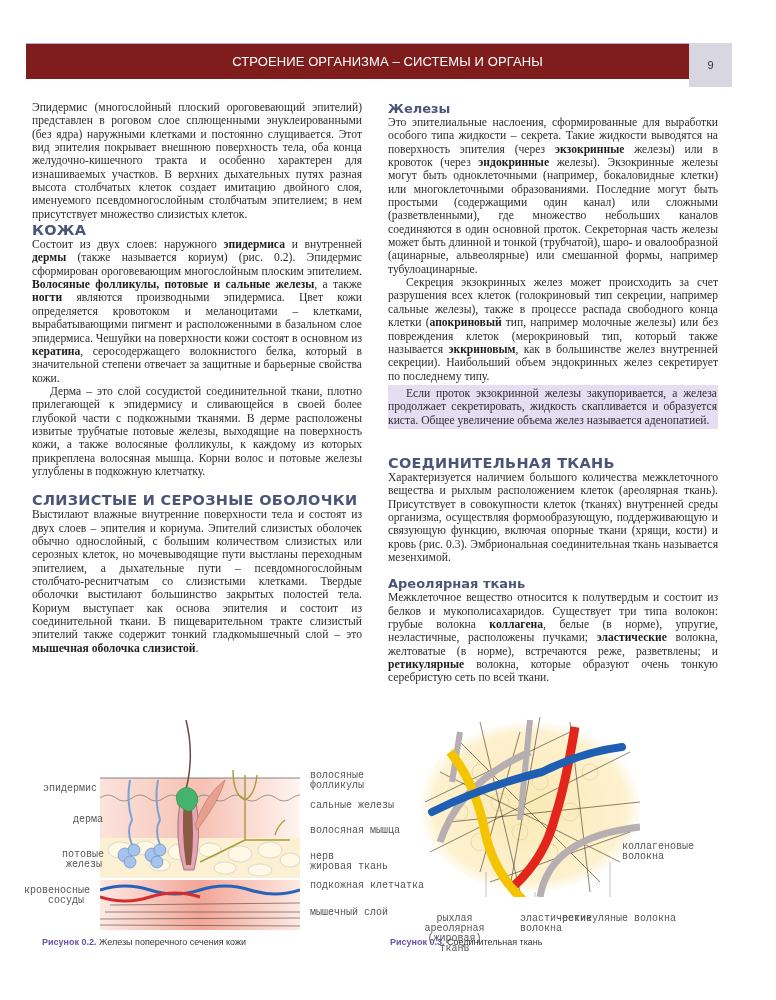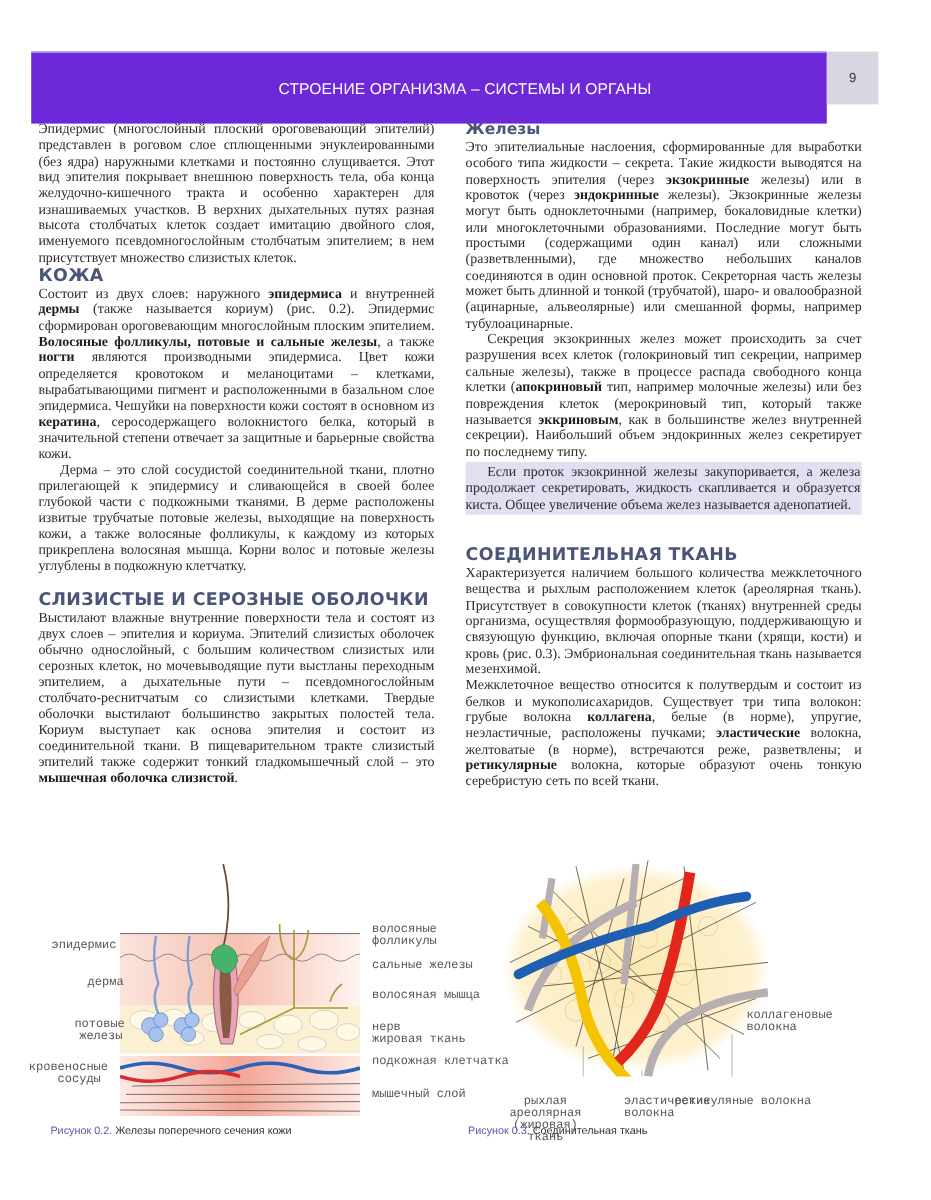--- a/index.html
+++ b/index.html
@@ -1,21 +1,21 @@
 <!DOCTYPE html>
 <html><head>
 <meta charset="utf-8">
 <style>
   * { box-sizing: border-box; margin: 0; padding: 0; }
   html, body { width: 776px; height: 1000px; background: #ffffff; overflow: hidden; }
   body { position: relative; font-family: "Liberation Serif", "DejaVu Serif", serif; color: #2b2b2b; }
 
   .header-bar {
-    position: absolute; left: 26px; top: 43px; width: 663px; height: 60px;
-    background: #6d28d9; border-top: 1px solid #b9a9e0;
+    position: absolute; left: 26px; top: 43px; width: 663px; height: 36px;
+    background: #7f1d1d; border-top: 1px solid #b9a9e0;
     display: flex; align-items: center; justify-content: center;
   }
   .header-title {
     color: #ffffff; font-family: "Liberation Sans", "DejaVu Sans", sans-serif;
     font-size: 13px; letter-spacing: 0.1px; padding-left: 60px;
   }
   .page-num-box {
     position: absolute; left: 689px; top: 43px; width: 43px; height: 44px;
     background: #d8d6e0; display: flex; align-items: center; justify-content: center;
     font-family: "Liberation Sans", "DejaVu Sans", sans-serif; font-size: 11px; color: #333;
@@ -41,21 +41,21 @@
     font-size: 13px; color: #4b5578; line-height: 15px;
   }
 
   .highlight-box {
     background: #e4def2; padding: 2px 1px 2px 0; margin-top: 2px;
   }
 
   .fig-caption {
     position: absolute; font-family: "Liberation Sans", "DejaVu Sans", sans-serif; font-size: 9px; color: #333;
   }
-  .fig-caption .fig-num { color: #6852a8; font-weight: normal; text-align: right; }
+  .fig-caption .fig-num { color: #6852a8; font-weight: bold; text-align: right; }
 
   .fig-label {
     position: absolute; font-family: Liberation Mono, monospace; font-size: 10px;
     color: #555; line-height: 10px; white-space: nowrap;
   }
   svg.fig { position: absolute; }
 </style>
 </head>
 <body>
 
@@ -79,20 +79,21 @@
   <h3 class="sub">Железы</h3>
   <p class="body"><span>Это эпителиальные наслоения, сформированные для выработки особого типа жидкости – секрета. Такие жидкости выводятся на поверхность эпителия (через </span><b>экзокринные</b><span> железы) или в кровоток (через </span><b>эндокринные</b><span> железы). Экзокринные железы могут быть одноклеточными (например, бокаловидные клетки) или многоклеточными образованиями. Последние могут быть простыми (содержащими один канал) или сложными (разветвленными), где множество небольших каналов соединяются в один основной проток. Секреторная часть железы может быть длинной и тонкой (трубчатой), шаро- и овалообразной (ацинарные, альвеолярные) или смешанной формы, например тубулоацинарные.</span></p>
   <p class="body indent"><span>Секреция экзокринных желез может происходить за счет разрушения всех клеток (голокриновый тип секреции, например сальные железы), также в процессе распада свободного конца клетки (</span><b>апокриновый</b><span> тип, например молочные железы) или без повреждения клеток (мерокриновый тип, который также называется </span><b>эккриновым</b><span>, как в большинстве желез внутренней секреции). Наибольший объем эндокринных желез секретирует по последнему типу.</span></p>
   <div class="highlight-box">
     <p class="body indent">Если проток экзокринной железы закупоривается, а железа продолжает секретировать, жидкость скапливается и образуется киста. Общее увеличение объема желез называется аденопатией.</p>
   </div>
 
   <h2 class="section" style="margin-top:26px;">СОЕДИНИТЕЛЬНАЯ ТКАНЬ</h2>
   <p class="body">Характеризуется наличием большого количества межклеточного вещества и рыхлым расположением клеток (ареолярная ткань). Присутствует в совокупности клеток (тканях) внутренней среды организма, осуществляя формообразующую, поддерживающую и связующую функцию, включая опорные ткани (хрящи, кости) и кровь (рис. 0.3). Эмбриональная соединительная ткань называется мезенхимой.</p>
 
+  <h3 class="sub" style="margin-top:12px;">Ареолярная ткань</h3>
   <p class="body"><span>Межклеточное вещество относится к полутвердым и состоит из белков и мукополисахаридов. Существует три типа волокон: грубые волокна </span><b>коллагена</b><span>, белые (в норме), упругие, неэластичные, расположены пучками; </span><b>эластические</b><span> волокна, желтоватые (в норме), встречаются реже, разветвлены; и </span><b>ретикулярные</b><span> волокна, которые образуют очень тонкую серебристую сеть по всей ткани.</span></p>
 </div>
 
 <svg class="fig" style="left:100px; top:720px;" width="200" height="210" viewBox="0 0 200 210">
   <defs>
     <linearGradient id="dermG" x1="0" y1="0" x2="1" y2="0">
       <stop offset="0" stop-color="#fbe3dc"></stop>
       <stop offset="0.5" stop-color="#f6c1b3"></stop>
       <stop offset="1" stop-color="#fff4f0"></stop>
     </linearGradient>

